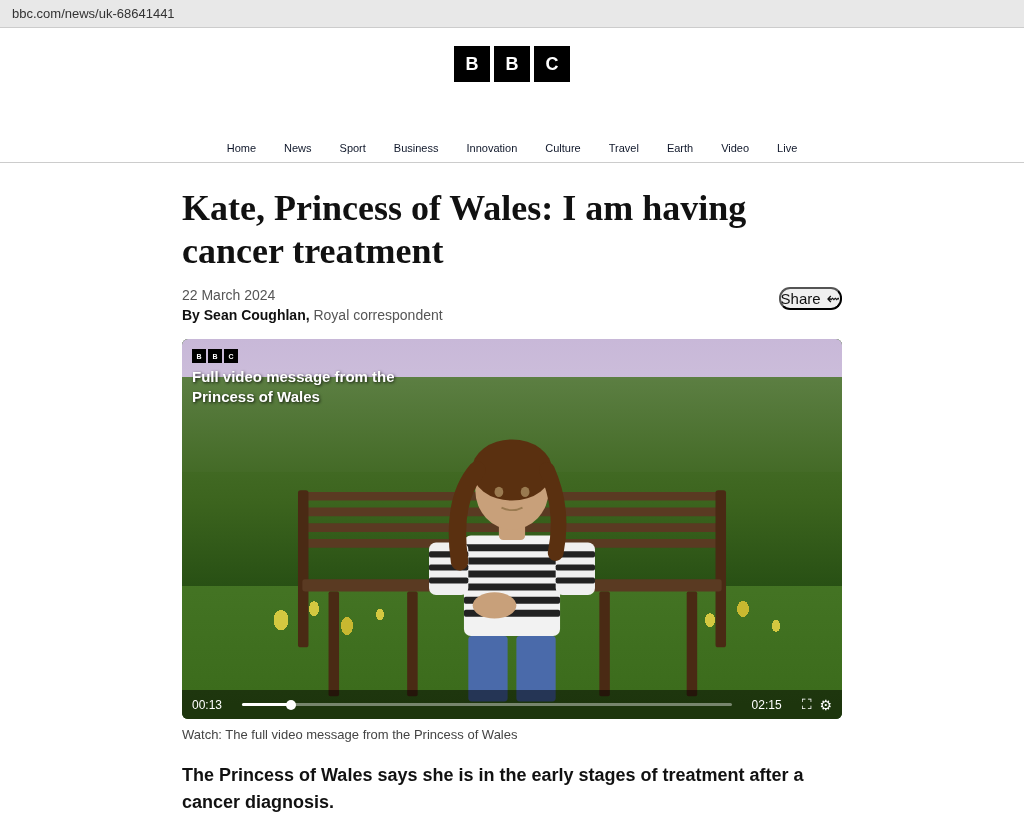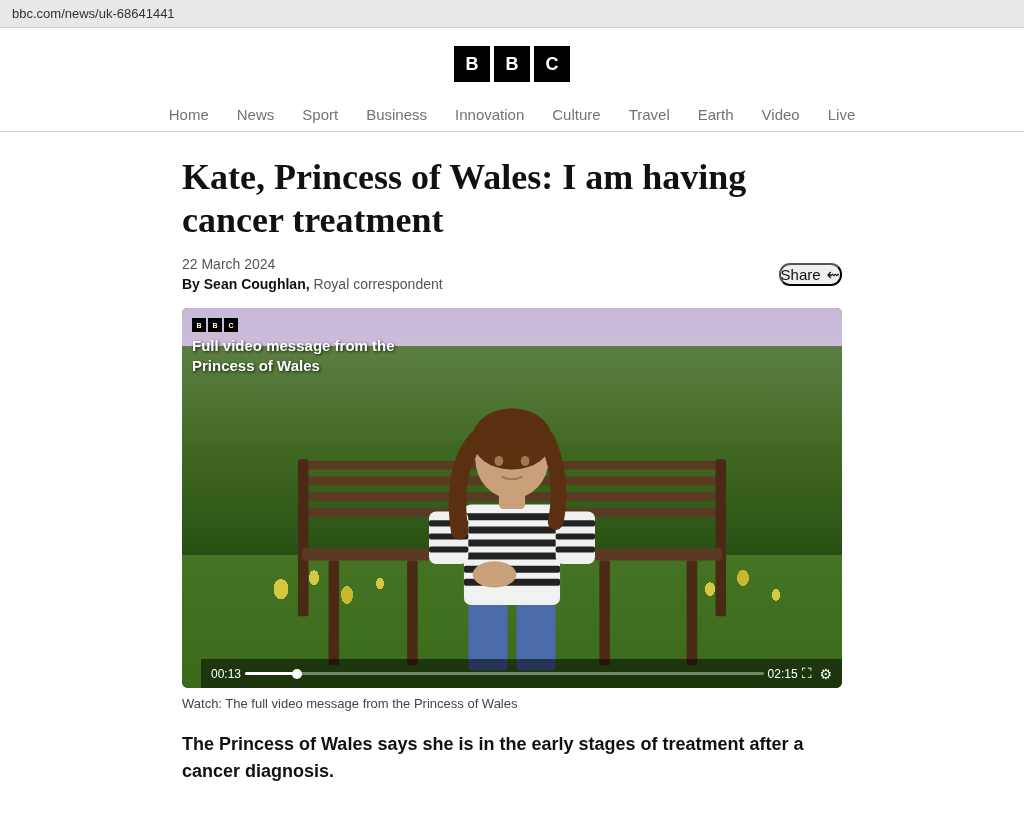--- a/index.html
+++ b/index.html
@@ -41,46 +41,47 @@
     }
 
     .nav {
       display: flex;
       gap: 0;
       padding-bottom: 0;
     }
 
     .nav-item {
       padding: 8px 14px;
-      font-size: 15px;
-      color: #737373;
+      font-size: 11px;
+      color: #0f172a;
       cursor: pointer;
       text-decoration: none;
       white-space: nowrap;
+      margin-top: 36px;
     }
 
     .main-content {
       max-width: 700px;
       margin: 0 auto;
       padding: 24px 20px 40px 20px;
     }
 
     .article-title {
       font-size: 36px;
       font-weight: bold;
       line-height: 1.2;
       color: #111;
       margin-bottom: 14px;
       font-family: Liberation Serif, serif;
     }
 
     .article-meta {
       display: flex;
       justify-content: space-between;
-      align-items: center;
+      align-items: flex-start;
       margin-bottom: 10px;
     }
 
     .article-date {
       font-size: 14px;
       color: #555;
       margin-bottom: 4px;
     }
 
     .article-author {
@@ -198,22 +199,21 @@
 
     
     .video-controls {
       position: absolute;
       bottom: 0;
       left: 0; right: 0;
       background: rgba(0,0,0,0.5);
       padding: 6px 10px;
       display: flex;
       align-items: center;
-      gap: 4px;
-      margin-left: 19px;
+      gap: 20px;
     }
 
     .video-time {
       color: #fff;
       font-size: 12px;
       white-space: nowrap;
     }
 
     .video-progress-bar {
       flex: 1;

